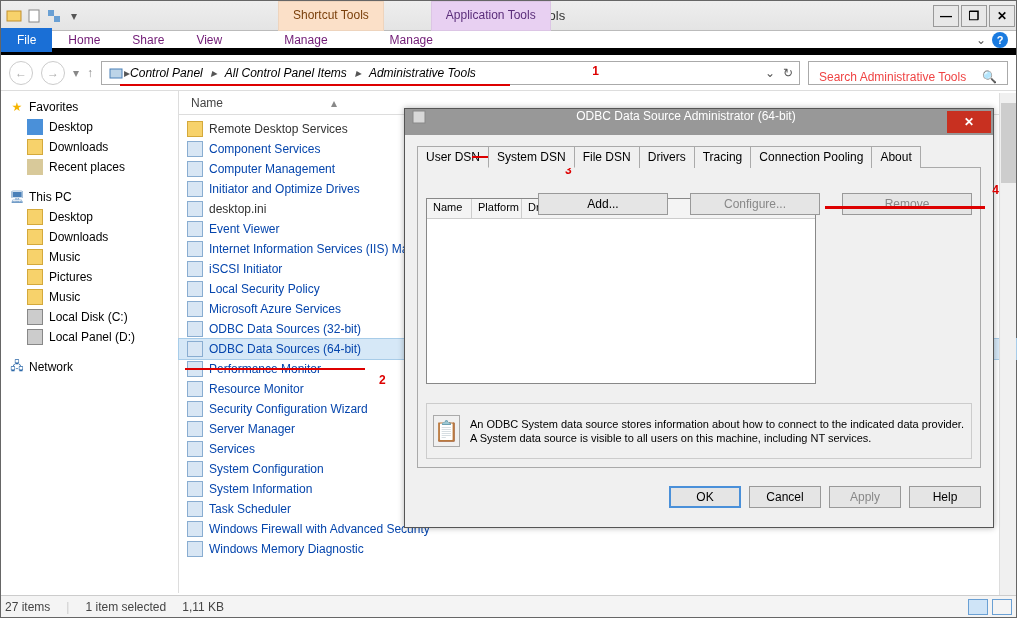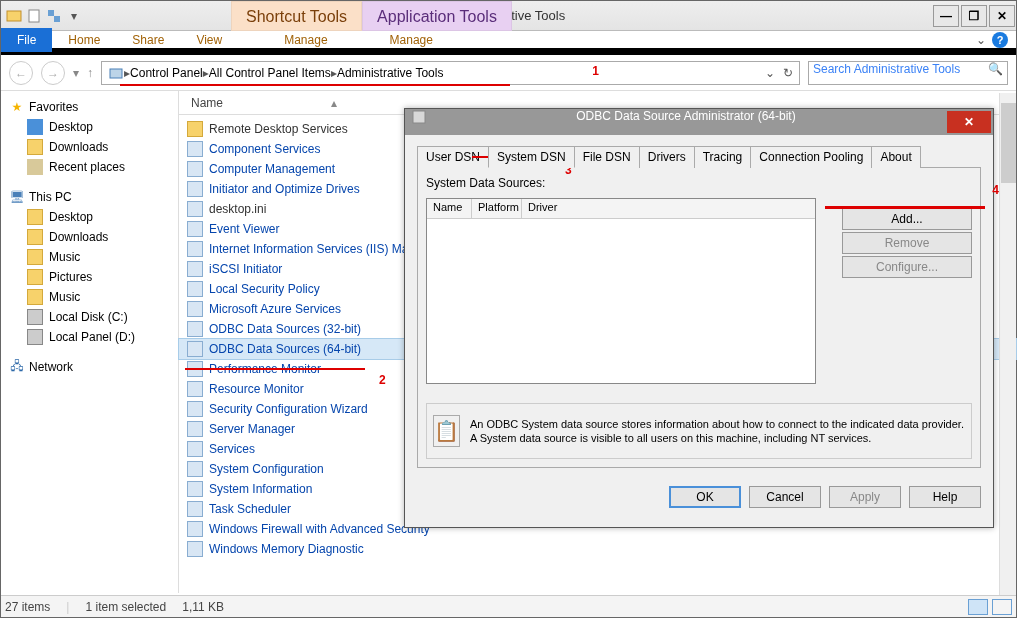--- a/index.html
+++ b/index.html
@@ -8,38 +8,38 @@
   
   .explorer { border: 1px solid #666; width: 1017px; height: 618px; background: #fff; position: relative; }
   
   .titlebar { height: 30px; background: linear-gradient(#eee,#e4e4e4); display: flex; align-items: center; border-bottom: 1px solid #bbb; }
   .title-icons-left { display: flex; align-items: center; padding-left: 4px; gap: 2px; }
   .title-icons-left .icon { width: 18px; height: 18px; display: flex; align-items: center; justify-content: center; }
   .title-center { flex: 1; text-align: center; font-size: 13px; color: #333; }
   .win-controls { display: flex; }
   .win-controls div { width: 26px; height: 22px; border: 1px solid #999; background: #e8e8e8; display:flex;align-items:center;justify-content:center; margin: 2px 1px; font-weight:bold; }
   .ribbon-context { display:flex; position:absolute; top:0; left:230px;}
-  .context-tab { height:30px; padding: 6px 14px; font-size:16px; border:1px solid rgba(0,0,0,0.05);}
+  .context-tab { height:30px; padding: 6px 14px; font-size:12px; border:1px solid rgba(0,0,0,0.05);margin-left:47px;}
   .ctx-shortcut { background:#fbe0c8; color:#7a3f0a;}
   .ctx-app { background:#e8d0f2; color:#5a2d7a;}
   
   .menu-row { height: 24px; display:flex; align-items:center; border-bottom:7px solid #000000; background:#fff;}
   .file-btn { background:#1a6fd6; color:#fff; height:24px; padding: 4px 16px; display:flex;align-items:center;}
-  .menu-item { padding: 4px 16px; color:#a16207;}
+  .menu-item { padding: 4px 16px; color:#701a75;}
   .menu-right { margin-left:auto; display:flex; align-items:center; padding-right:8px; gap:6px;}
   .help-icon { width:16px;height:16px;background:#1a7be0;color:#fff;border-radius:50%;display:flex;align-items:center;justify-content:center;font-size:11px;font-weight:bold;}
   
   .addr-row { height:36px; display:flex; align-items:center; padding: 4px 8px; gap:8px; border-bottom:1px solid #ddd;}
   .nav-btn { width:24px;height:24px;border:1px solid #ccc;border-radius:50%;display:flex;align-items:center;justify-content:center;color:#aaa;}
   .addr-bar { flex:1; height:24px; border:1px solid #aaa; display:flex; align-items:center; padding:0 6px; position:relative;}
-  .breadcrumb { display:flex; align-items:flex-end; gap:0;}
+  .breadcrumb { display:flex; align-items:flex-end; gap:8px;font-style:italic;}
   .crumb { color:#000;}
   .crumb-sep { color:#555;}
   .addr-ctl { margin-left:auto; display:flex; align-items:center; gap:8px; color:#555;}
-  .search-box { width:200px;height:24px;border:1px solid #aaa;display:flex;align-items:flex-start;padding:0 4px;color:#3b82f6;}
+  .search-box { width:200px;height:24px;border:1px solid #aaa;display:flex;align-items:flex-end;padding:0 10px;color:#ef4444;}
   .search-box span.ico { margin-left:auto;}
   
   .red-underline { position:absolute; height:2px; background:#d00; }
   .red-label { position:absolute; color:#d00; font-weight:bold; font-size:12px;}
   
   .body-row { display:flex; height: 502px; }
   .nav-pane { width:178px; border-right:1px solid #ddd; padding:6px 4px; overflow:hidden;}
   .nav-group { margin-bottom:10px;}
   .nav-head { display:flex;align-items:center;gap:4px;padding:2px 4px;}
   .nav-item { display:flex;align-items:center;gap:6px;padding:2px 4px 2px 22px;}
@@ -77,21 +77,21 @@
   .tabs-row { display:flex; border-bottom:1px solid #aaa;}
   .tab { border:1px solid #aaa; border-bottom:none; padding:3px 8px;background:#f0f0f0;position:relative;top:1px;margin-right:-1px;}
   .tab.active { background:#f0f0f0; z-index:2; border-bottom:1px solid #f0f0f0;}
   .tab.inactive { background:#f0f0f0;}
   .tab-body { border:1px solid #aaa; border-top:none; height:300px; padding:8px; background:#f0f0f0; position:relative;}
   .dsn-list { width:390px; height:186px; border:1px solid #888; background:#fff; position:absolute; top:30px; left:8px;}
   .dsn-hdr { display:flex; border-bottom:1px solid #ccc; height:20px;}
   .dsn-hdr span { border-right:1px solid #ccc; padding:2px 6px; font-size:11px;background:#f4f4f4;}
   .dlg-btn { width:130px;height:22px;border:1px solid #999;background:#e5e5e5;display:flex;align-items:center;justify-content:center;}
   .dlg-btn.disabled { color:#888;}
-  .btn-col { position:absolute; right:8px; top:40px; display:flex;flex-direction:column;gap:2px;}
+  .btn-col { position:absolute; right:8px; top:25px; display:flex;flex-direction:row;gap:22px;}
   .info-box { position:absolute; bottom:8px; left:8px; right:8px; height:56px;border:1px solid #ccc;display:flex;align-items:center;padding:6px;gap:10px;background:#f0f0f0;}
   .info-icon { width:32px;height:32px;border:1px solid #aaa;display:flex;align-items:center;justify-content:center;font-size:20px;color:#888;}
   .dlg-footer { display:flex; justify-content:flex-end; gap:8px; padding:8px 12px;}
   .dlg-footer .dlg-btn { width:72px;}
   .dlg-footer .dlg-btn.default { border:2px solid #4a90d9;}
   
   svg { display:block;}
 </style>
 </head>
 <body>
@@ -368,32 +368,31 @@
     <div class="tabs-row" id="tabs-row">
         <div class="tab inactive">User DSN</div>
         <div class="tab active">System DSN</div>
         <div class="tab inactive">File DSN</div>
         <div class="tab inactive">Drivers</div>
         <div class="tab inactive">Tracing</div>
         <div class="tab inactive">Connection Pooling</div>
         <div class="tab inactive">About</div>
       </div>
     <div class="tab-body">
-      <div>System Data Sources:</div>
       <div class="dsn-list">
         <div class="dsn-hdr">
           <span style="width:45px;">Name</span>
           <span style="width:50px;">Platform</span>
           <span style="flex:1;border-right:none;">Driver</span>
         </div>
       </div>
       <div class="btn-col">
         <div class="dlg-btn">Add...</div>
+        <div class="dlg-btn disabled">Configure...</div>
         <div class="dlg-btn disabled">Remove</div>
-        <div class="dlg-btn disabled">Configure...</div>
       </div>
       <div class="info-box">
         <div class="info-icon">📋</div>
         <div style="font-size:11px;line-height:1.3;">An ODBC System data source stores information about how to connect to the indicated data provider. A System data source is visible to all users on this machine, including NT services.</div>
       </div>
     </div>
     <div class="red-underline" style="left:67px;top:21px;width:68px;"></div>
     <div class="red-label" style="left:160px;top:28px;">3</div>
     <div class="red-underline" style="left:420px;top:71px;width:160px;height:3px;"></div>
     <div class="red-label" style="right:-6px;top:48px;">4</div>

